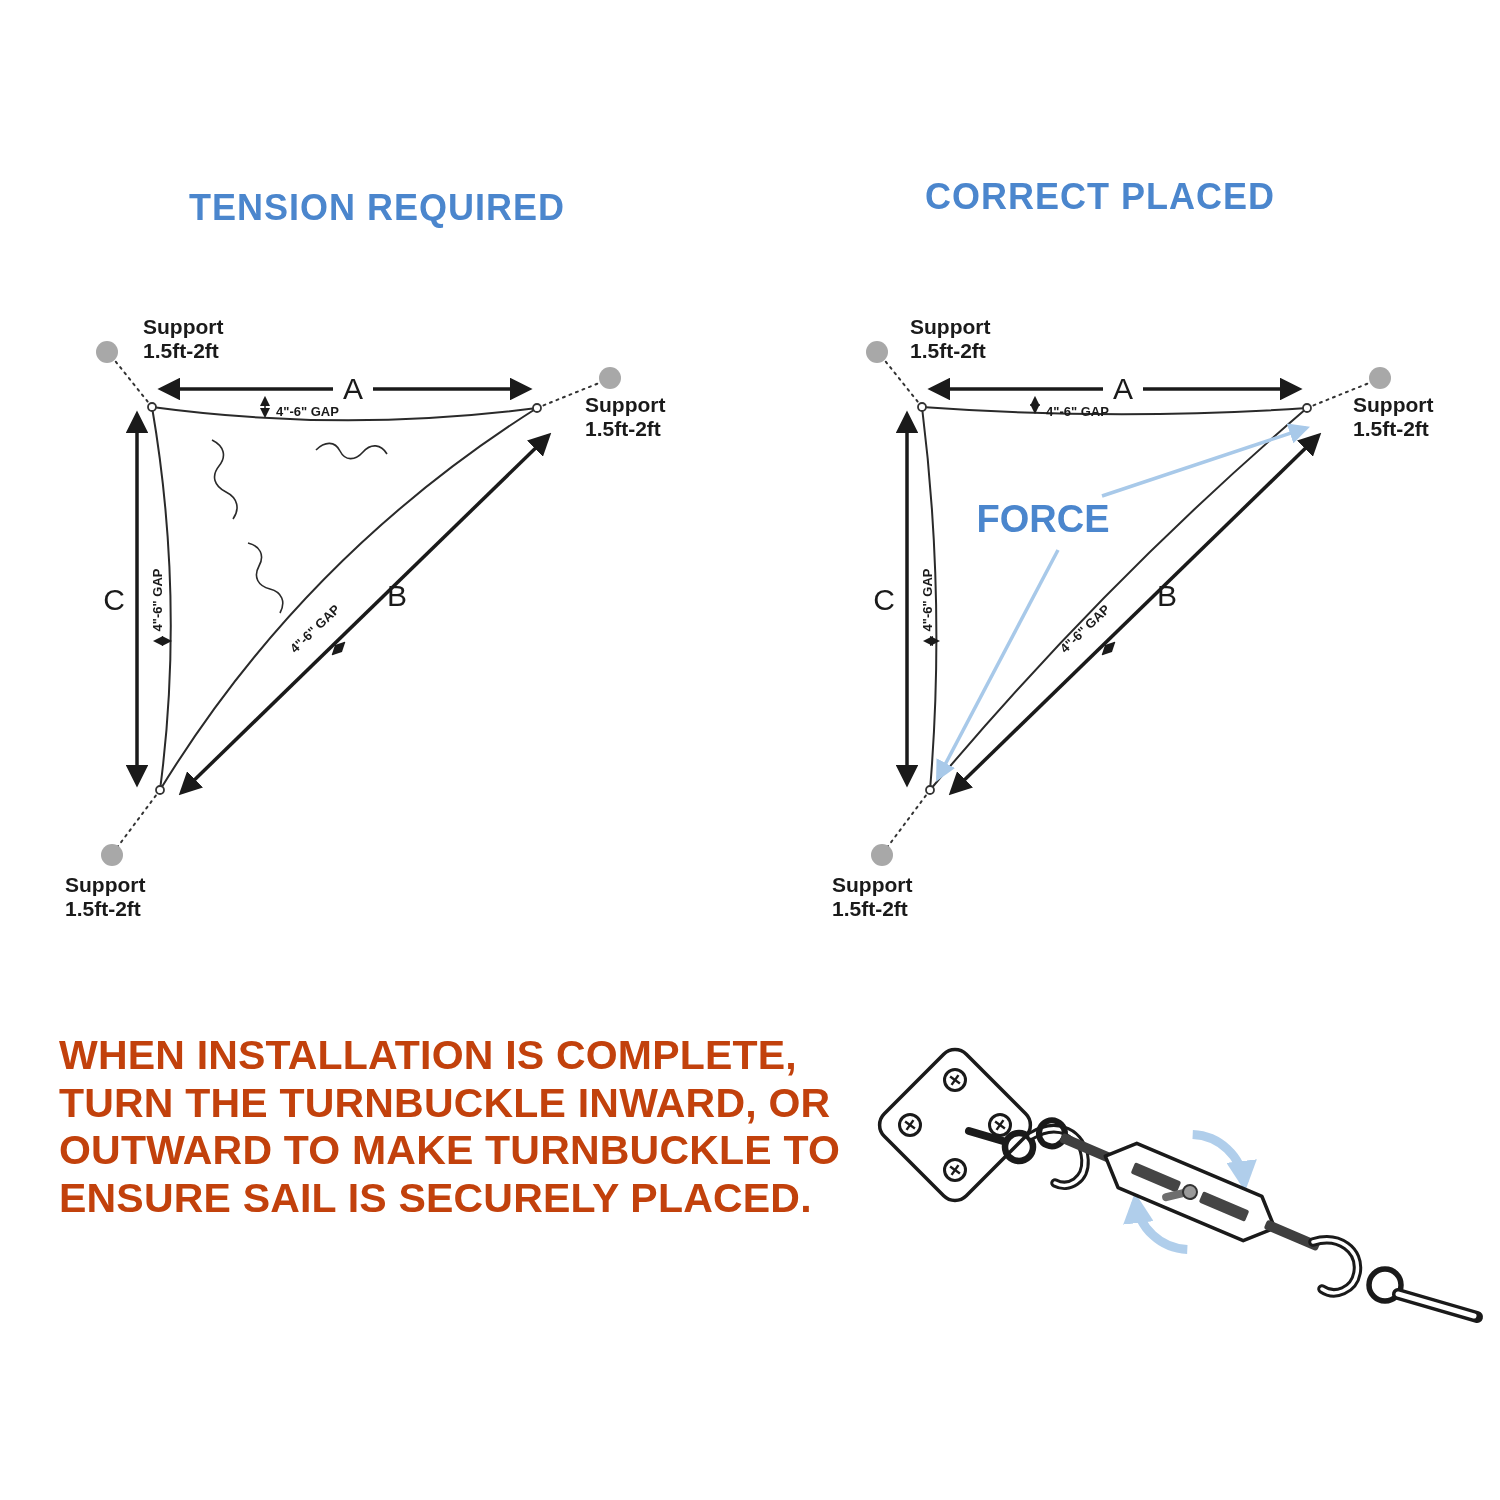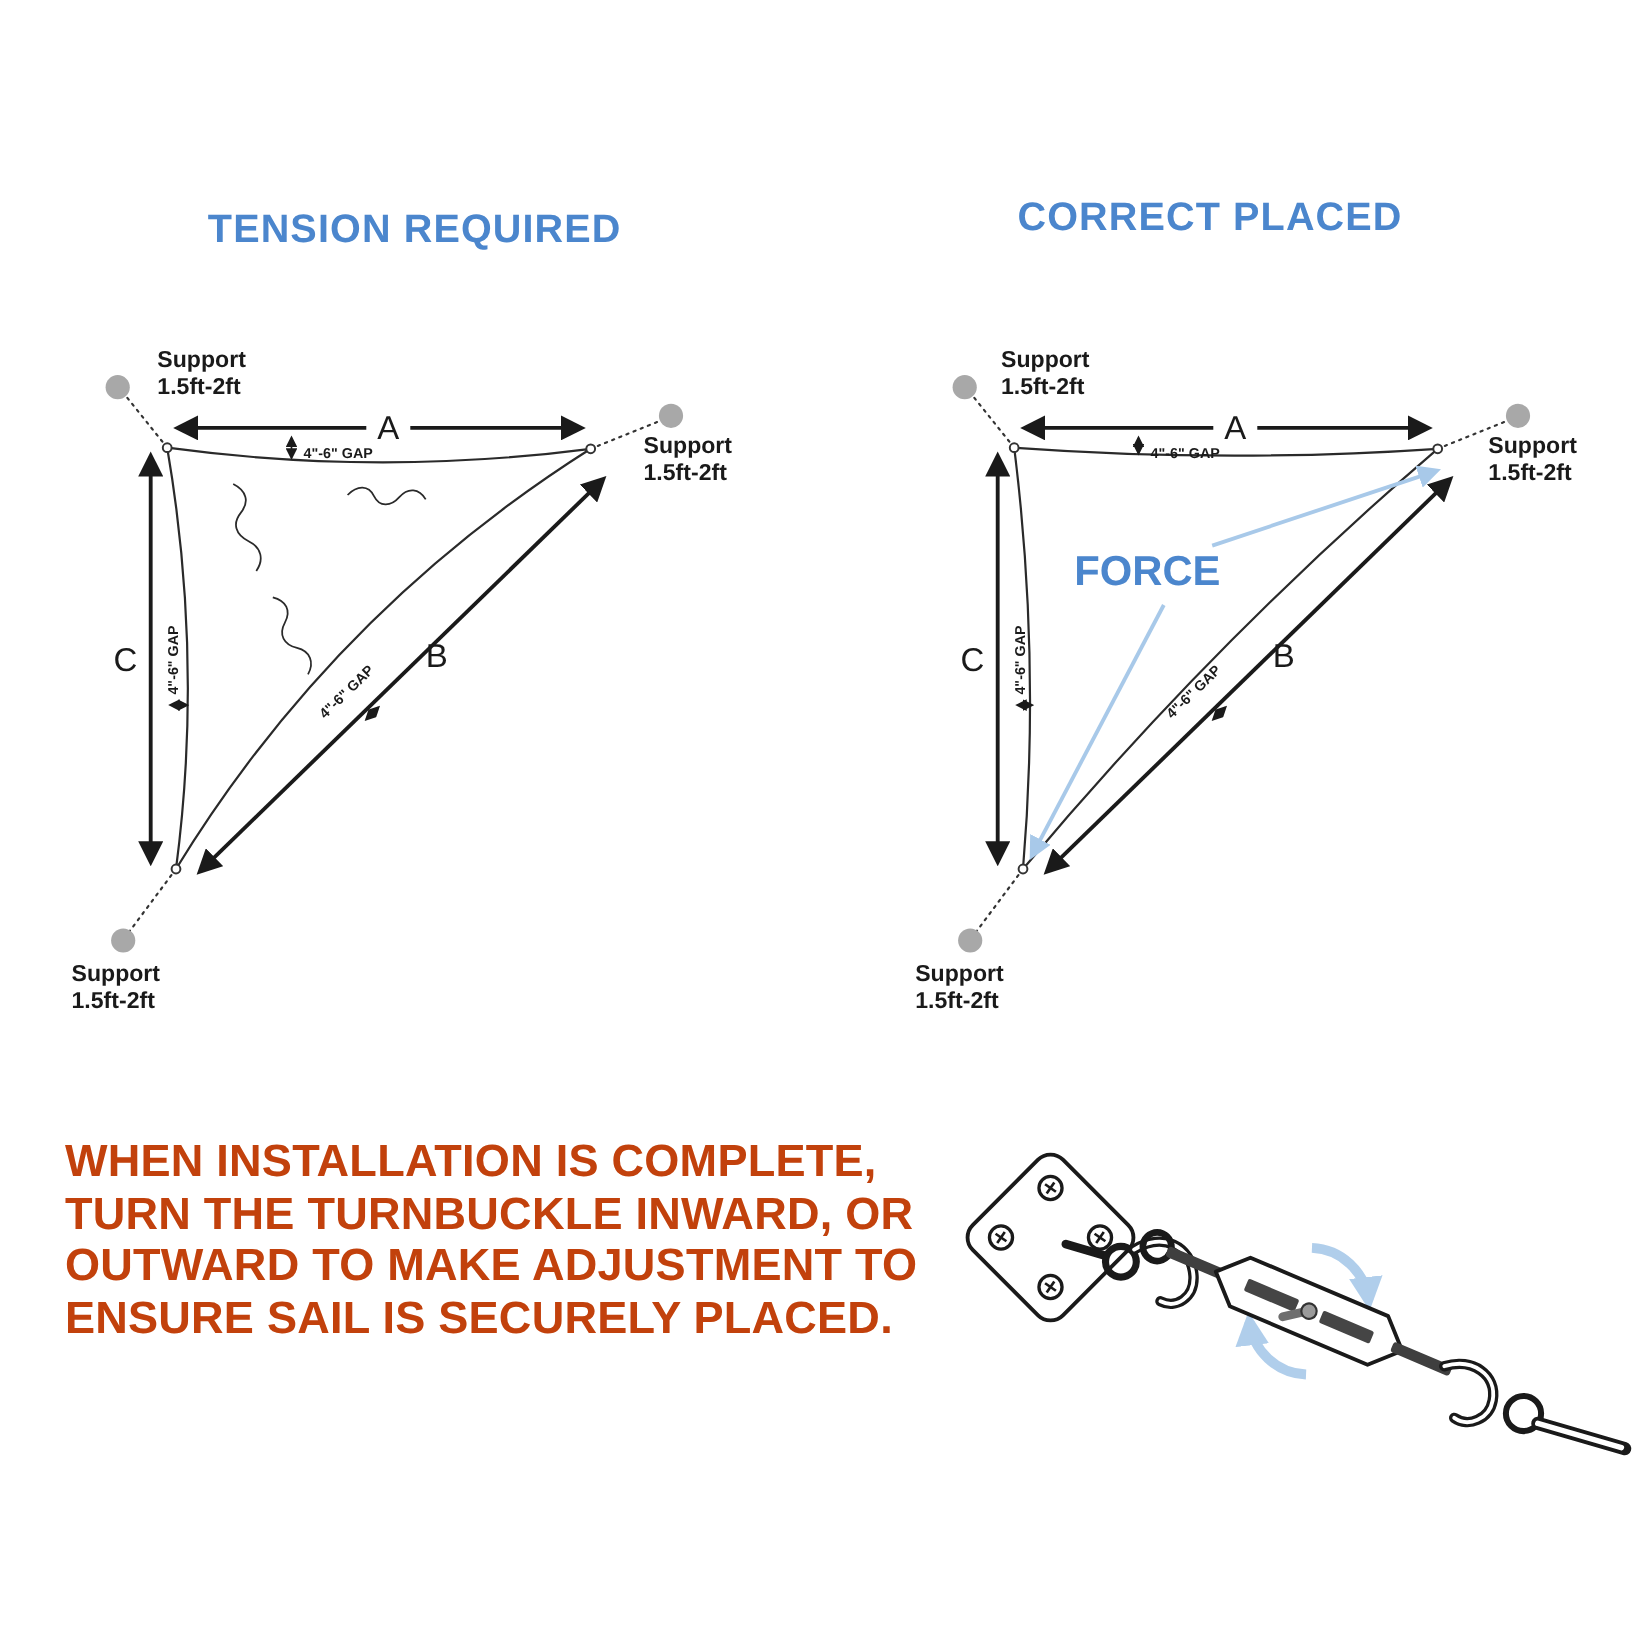--- a/index.html
+++ b/index.html
@@ -148,21 +148,21 @@
   <text class="support-label" x="90" y="58">1.5ft-2ft</text>
   <text class="support-label" x="533" y="112">Support</text>
   <text class="support-label" x="533" y="136">1.5ft-2ft</text>
   <text class="support-label" x="12" y="592">Support</text>
   <text class="support-label" x="12" y="616">1.5ft-2ft</text>
 </svg>
 
 <div class="footer">
   <div>WHEN INSTALLATION IS COMPLETE,</div>
   <div>TURN THE TURNBUCKLE INWARD, OR</div>
-  <div>OUTWARD TO MAKE ADJUSTMENT TO</div>
+  <div>OUTWARD TO MAKE TURNBUCKLE TO</div>
   <div>ENSURE SAIL IS SECURELY PLACED.</div>
 </div>
 
 <svg id="turnbuckle" width="640" height="330" viewBox="0 0 640 330">
   <defs>
     <marker id="mtf" viewBox="0 0 10 10" refX="7" refY="5" markerWidth="3.4" markerHeight="3.4" orient="auto">
       <path d="M0,0L10,5L0,10z" fill="#a8c9e9"></path>
     </marker>
   </defs>
 

